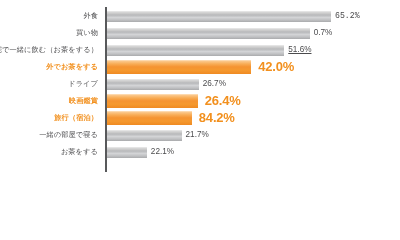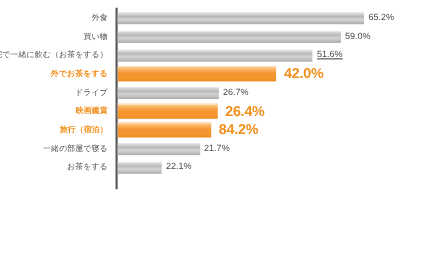--- a/index.html
+++ b/index.html
@@ -118,28 +118,28 @@
 
 <div id="chart-root">
 
   <div id="axis-line"></div>
 
   <div id="rows">
       <div class="row">
         <div class="cat-label">外食</div>
         <div class="bar-wrap">
           <div class="bar" style="width: 224px;"></div>
-          <div class="val-label" style="left: 228px;">65.2%</div>
+          <div class="val-label" style="left: 228px; font-family: Liberation Mono, monospace;">65.2%</div>
         </div>
       </div>
       <div class="row">
         <div class="cat-label">買い物</div>
         <div class="bar-wrap">
           <div class="bar" style="width: 202.699px;"></div>
-          <div class="val-label" style="left: 206.699px;">59.0%</div>
+          <div class="val-label" style="left: 206.699px;">0.7%</div>
         </div>
       </div>
       <div class="row">
         <div class="cat-label">自宅で一緒に飲む（お茶をする）</div>
         <div class="bar-wrap">
           <div class="bar" style="width: 177.276px;"></div>
           <div class="val-label" style="left: 181.276px; text-decoration: underline;">51.6%</div>
         </div>
       </div>
       <div class="row hl">

